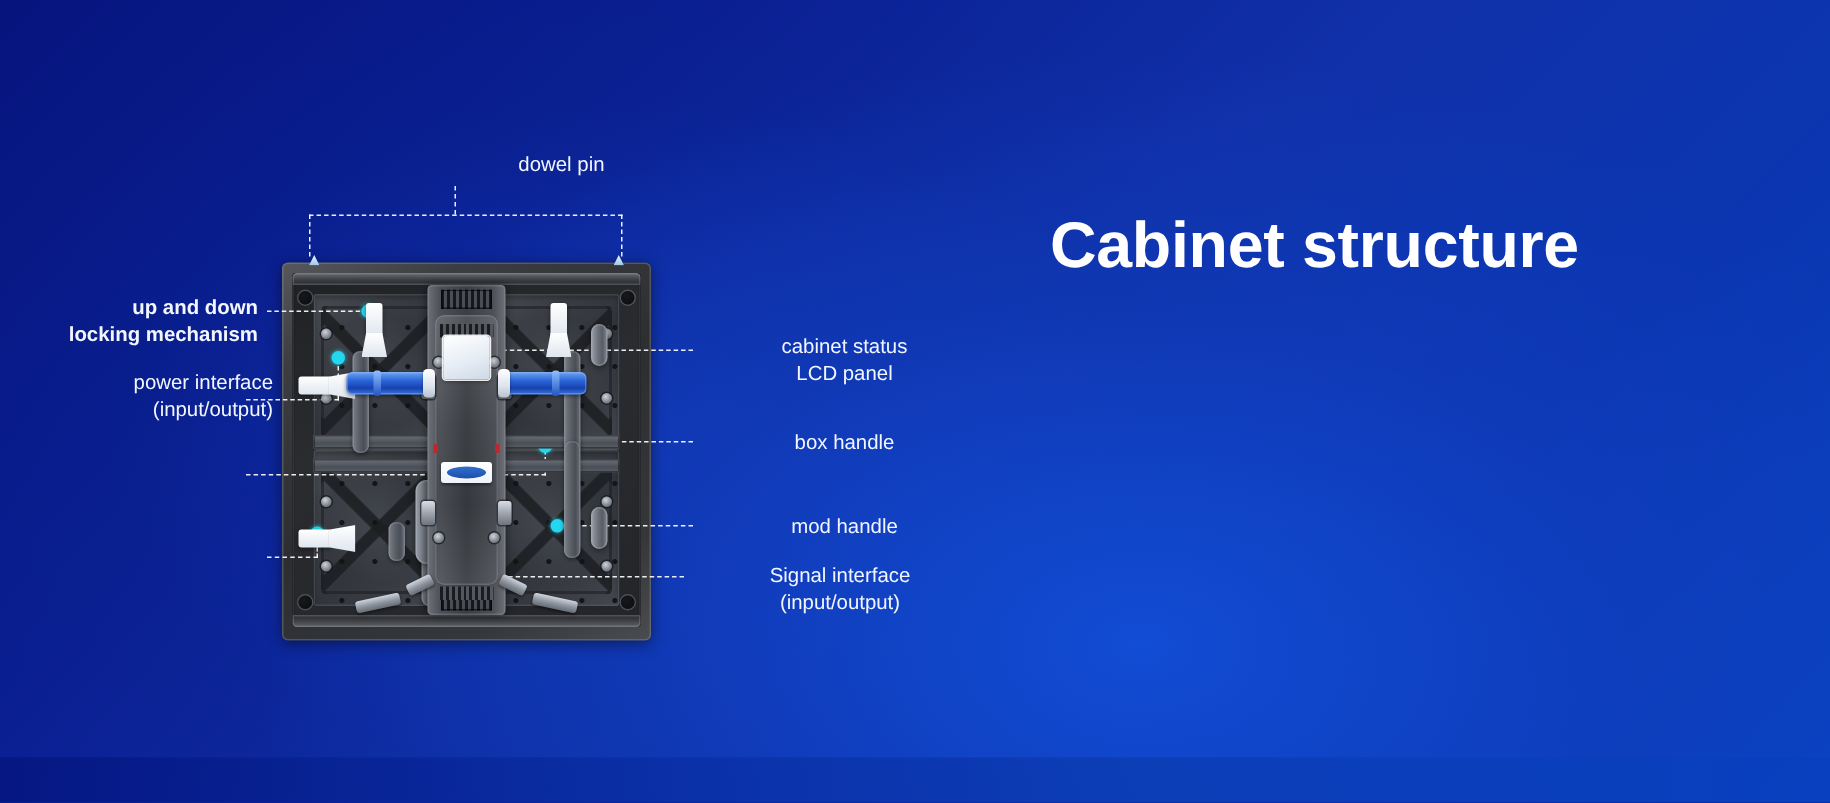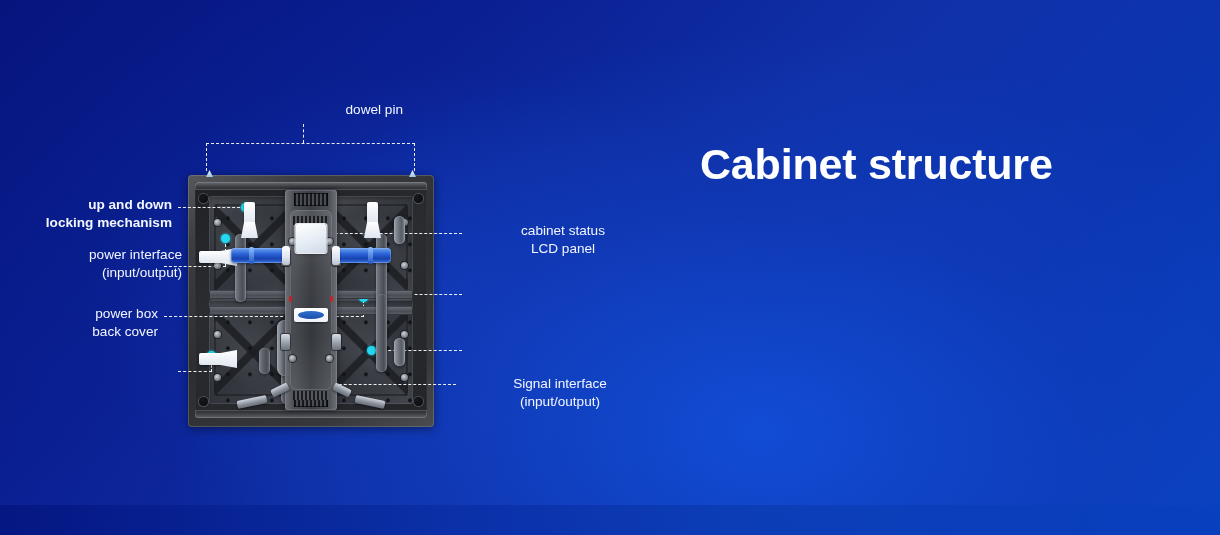--- a/index.html
+++ b/index.html
@@ -333,38 +333,38 @@
 locking mechanism</div>
     <div class="hline" style="left:178px; top:207px; width:67px;"></div>
     <div class="dot" style="left:241px; top:203px;"></div>
 
     <div class="lbl r" style="left:0px; top:246px; width:158px;margin-left:24px;">power interface
 (input/output)</div>
     <div class="hline" style="left:164px; top:266px; width:62px;"></div>
     <div class="vline" style="left:225px; top:239px; height:28px;"></div>
     <div class="dot" style="left:221px; top:234px;"></div>
 
-    <div class="lbl r" style="left:0px; top:305px; width:158px;">power box
-back cover</div>
     <div class="hline" style="left:164px; top:316px; width:200px;"></div>
     <div class="vline" style="left:363px; top:300px; height:17px;"></div>
     <div class="dot" style="left:359px; top:293px;"></div>
 
     <div class="hline" style="left:178px; top:371px; width:34px;"></div>
     <div class="vline" style="left:211px; top:356px; height:16px;"></div>
     <div class="dot" style="left:207px; top:351px;"></div>
 
     <div class="lbl l" style="left:468px; top:222px; width:190px;">cabinet status
 LCD panel</div>
     <div class="hline" style="left:320px; top:233px; width:142px;"></div>
     <div class="dot" style="left:306px; top:229px;"></div>
 
+    <div class="lbl l" style="left:468px; top:286px; width:190px;">box handle</div>
     <div class="hline" style="left:385px; top:294px; width:77px;"></div>
     <div class="dot" style="left:374px; top:290px;"></div>
 
+    <div class="lbl l" style="left:468px; top:342px; width:190px;">mod handle</div>
     <div class="hline" style="left:378px; top:350px; width:84px;"></div>
     <div class="dot" style="left:367px; top:346px;"></div>
 
     <div class="lbl l" style="left:462px; top:375px; width:196px;">Signal interface
 (input/output)</div>
     <div class="hline" style="left:309px; top:384px; width:147px;"></div>
     <div class="vline" style="left:310px; top:354px; height:31px;"></div>
     <div class="dot" style="left:306px; top:349px;"></div>
   </div>
 

